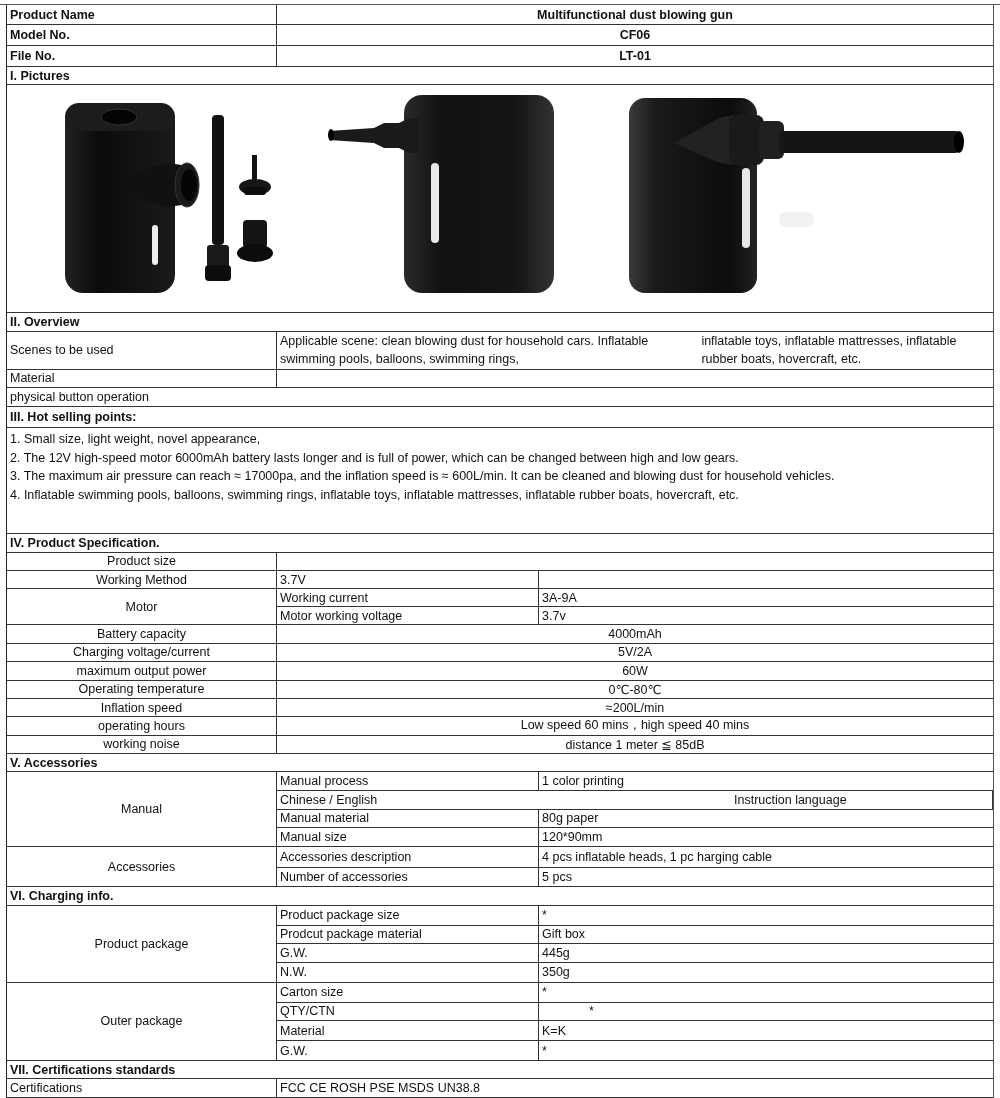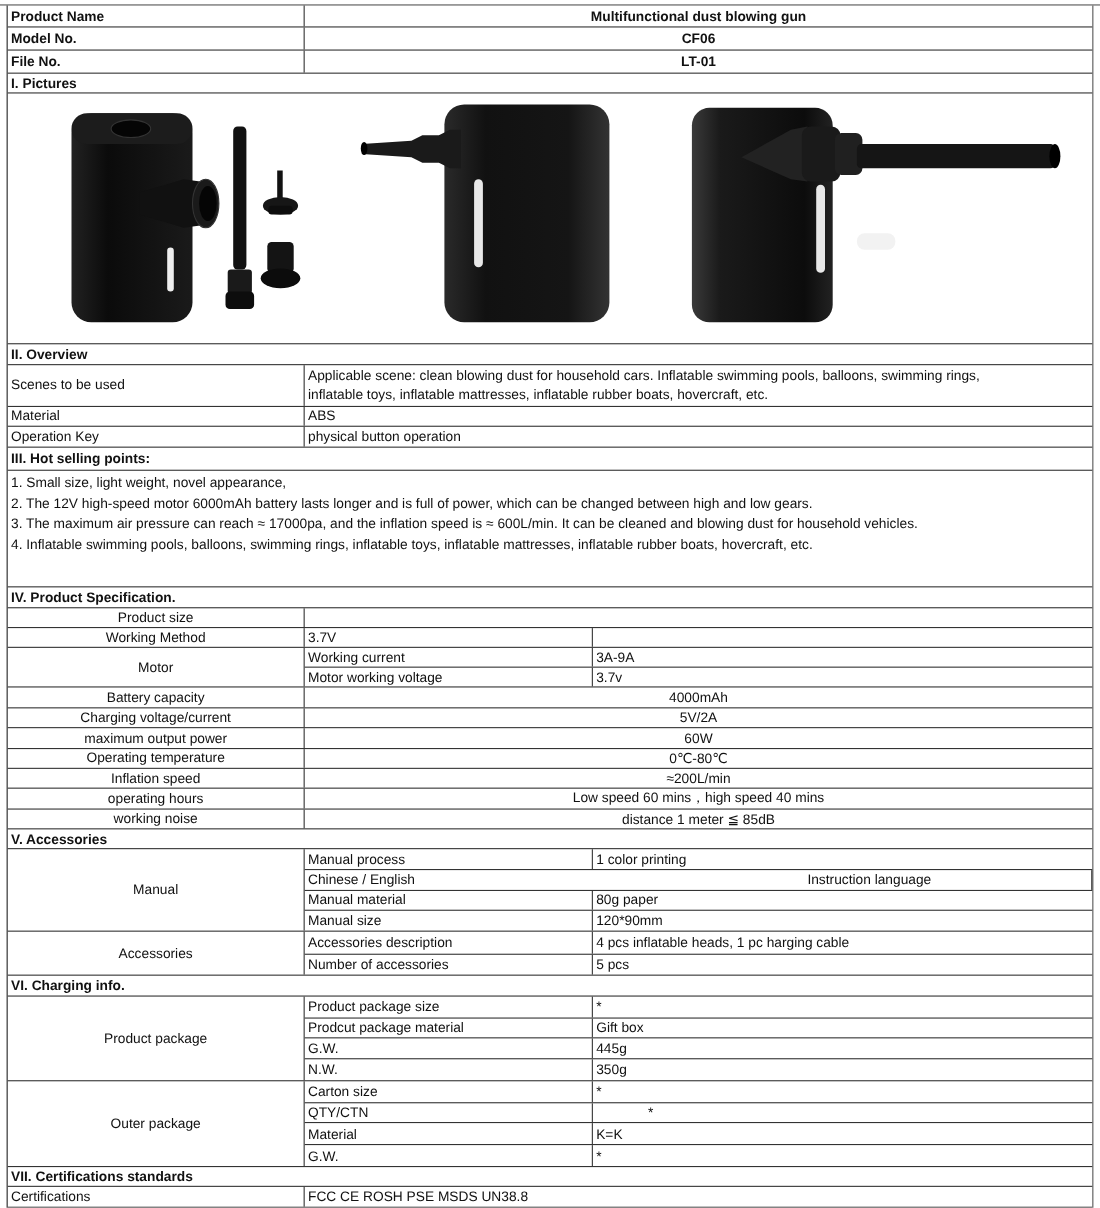--- a/index.html
+++ b/index.html
@@ -115,31 +115,29 @@
       <ellipse cx="340" cy="49" rx="5" ry="11" fill="#000"></ellipse>
       <rect x="160" y="119" width="35" height="15" rx="7" fill="#f2f2f2"></rect>
     </svg>
   </div>
 
   <div class="row h18">
     <div class="cell section">II.  Overview</div>
   </div>
   <div class="row" style="height:38px;">
     <div class="cell c1">Scenes to be used</div>
-    <div class="cell cspan23 wrap" style="flex-direction:column;align-items:flex-start;justify-content:center;">
+    <div class="cell cspan23 wrap" style="flex-direction:row;align-items:flex-start;justify-content:flex-end;">
       <div>Applicable scene: clean blowing dust for household cars. Inflatable swimming pools, balloons, swimming rings,</div>
       <div>inflatable toys, inflatable mattresses, inflatable rubber boats, hovercraft, etc.</div>
     </div>
   </div>
   <div class="row h18">
     <div class="cell c1">Material</div>
-    <div class="cell cspan23">ABS</div>
   </div>
   <div class="row h19">
-    <div class="cell c1">Operation Key</div>
     <div class="cell cspan23">physical button operation</div>
   </div>
 
   <div class="row h21">
     <div class="cell section">III. Hot selling points:</div>
   </div>
   <div class="points">
     <div>1. Small size, light weight, novel appearance,</div>
     <div>2. The 12V high-speed motor 6000mAh battery lasts longer and is full of power, which can be changed between high and low gears.</div>
     <div>3. The maximum air pressure can reach ≈ 17000pa, and the inflation speed is ≈ 600L/min. It can be cleaned and blowing dust for household vehicles.</div>

